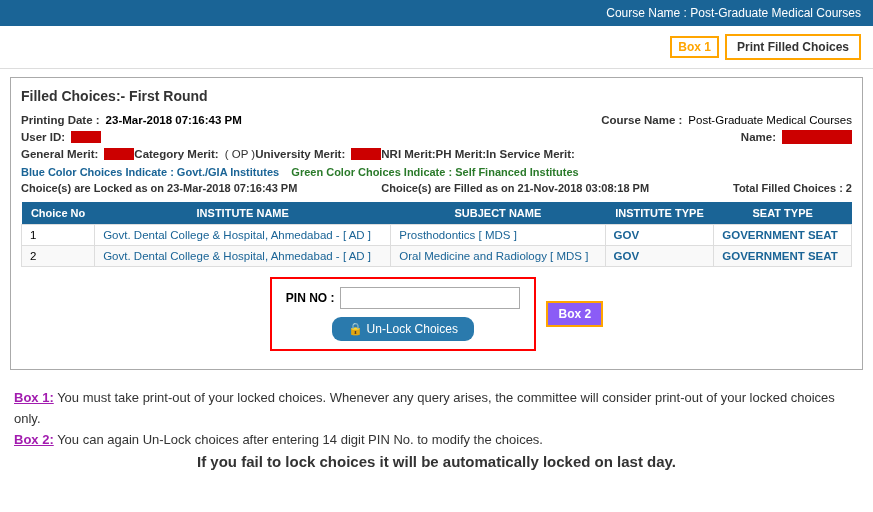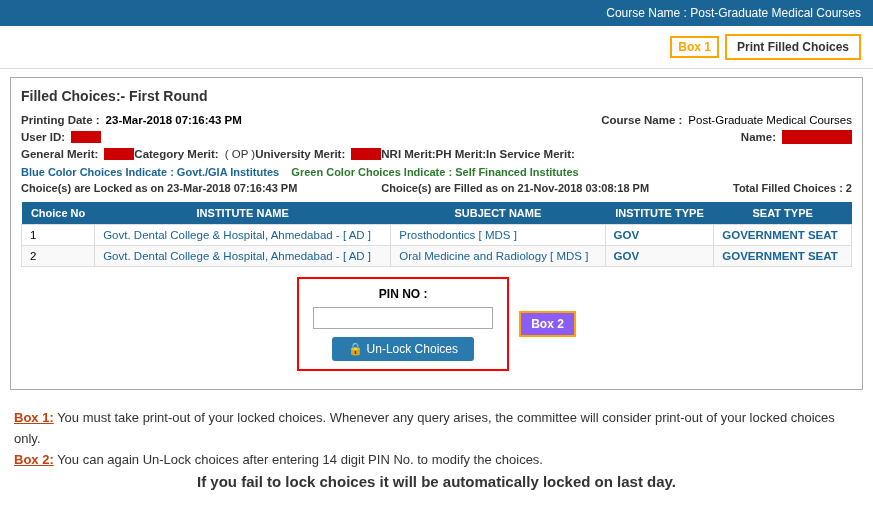--- a/index.html
+++ b/index.html
@@ -150,53 +150,52 @@
       display: flex;
       flex-direction: column;
       align-items: center;
       gap: 8px;
     }
 
     .pin-row {
       display: flex;
       align-items: center;
       gap: 6px;
-      flex-direction: column;
     }
 
     .pin-label { font-weight: bold; font-size: 12px; }
 
     .pin-input {
       border: 1px solid #aaa;
       padding: 3px 6px;
       font-size: 12px;
       width: 180px;
     }
 
     .unlock-btn {
       background: #2a7aad;
       color: #fff;
       border: none;
       padding: 5px 16px;
       font-size: 12px;
       cursor: pointer;
-      border-radius: 3px;
+      border-radius: 9px;
     }
 
     .notes-section {
       padding: 10px 14px;
       font-size: 13px;
       color: #333;
       line-height: 1.6;
     }
 
     .box-ref-blue {
       font-weight: bold;
       text-decoration: underline;
-      color: #c2410c;
+      color: #a21caf;
     }
 
     .bold-center {
       text-align: center;
       font-weight: bold;
       font-size: 15px;
     }
 
     .category-val {
       color: #333;

